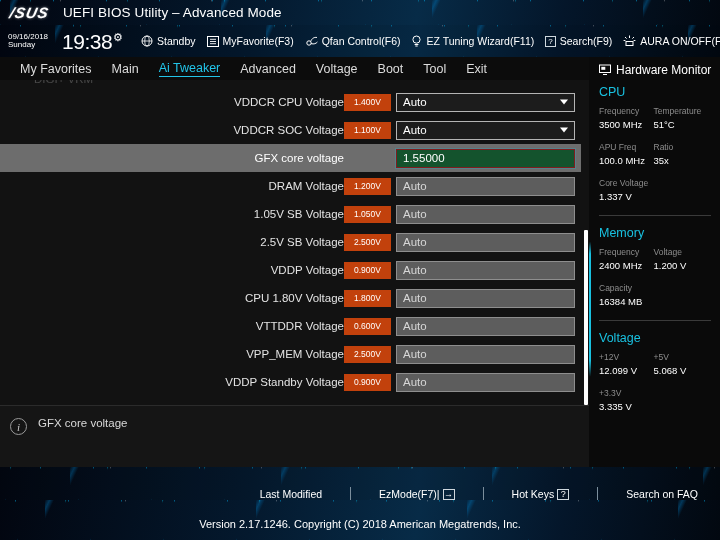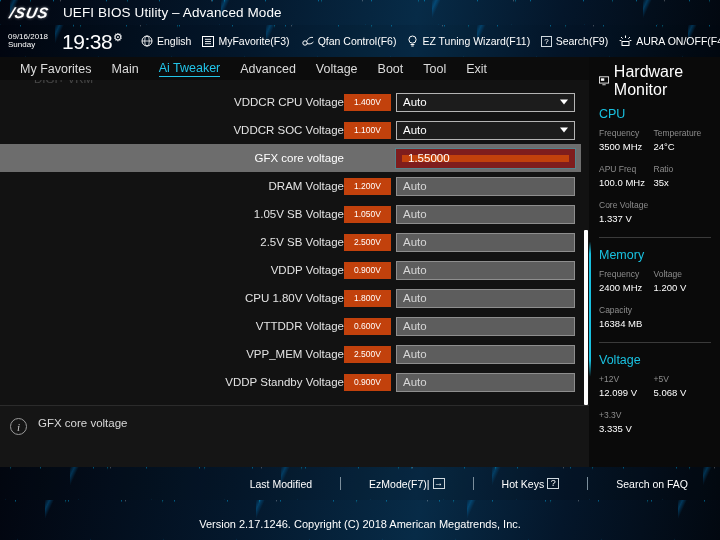--- a/index.html
+++ b/index.html
@@ -90,21 +90,21 @@
   .mon-val.hidden { visibility:hidden; }
 
   .field {
     width:179px; height:19px; flex:0 0 auto;
     display:flex; align-items:center; padding:0 6px;
     font-size:11.5px; position:relative;
   }
   .field.dropdown { background:#1c1c1c; border:1px solid #b4b4b4; color:#ffffff; }
   .field.disabled { background:#5d5d5d; border:1px solid #8e8e8e; color:#d7d7d7; }
   .field.editing {
-    background:#c2410c; border:6px solid #7f1d1d; color:#ffffff;
+    background:#14532d; border:1px solid #7f1d1d; color:#ffffff;
     box-shadow:0 0 0 1px rgba(42,168,196,.35);
   }
   .caret {
     position:absolute; right:6px; top:50%; transform:translateY(-50%);
     width:0;height:0;border-left:4px solid transparent;border-right:4px solid transparent;
     border-top:5px solid #ffffff;
   }
 
   #list-scroll-track { position:absolute; right:0px; top:0; width:8px; height:100%; background:#121212; }
   #list-scroll-thumb {
@@ -127,35 +127,35 @@
 
   
   #hw {
     position:absolute; left:589px; top:57px; width:131px; height:410px;
     background:#0a0a0a; padding:6px 0 0 0; overflow:hidden;
   }
   #hw::before {
     content:""; position:absolute; left:0; top:0; width:2px; height:100%;
     background:linear-gradient(180deg,#0a0a0a 0%, #0a0a0a 45%, #19c1e0 48%, #19c1e0 74%, #0a0a0a 78%, #0a0a0a 100%);
   }
-  .hw-title { display:flex; align-items:center; gap:4px; padding:0 0 8px 10px; font-size:16px; color:#ffffff; }
+  .hw-title { display:flex; align-items:center; gap:4px; padding:0 0 8px 10px; font-size:12px; color:#ffffff; }
   .hw-sect { font-size:12.5px; color:#19c1e0; padding:0 0 6px 10px; }
   .hw-grid { display:flex; padding:0 12px 9px 10px; }
   .hw-cell { width:56px; }
   .hw-cell.wide { width:112px; }
   .hw-k { font-size:8.5px; color:#8d8d8d; line-height:1.5; }
   .hw-v { font-size:9.5px; color:#ffffff; line-height:1.5; }
   .hw-div { height:1px; background:#3a3a3a; margin:2px 9px 10px 10px; }
 
   
   #footlinks { position:absolute; left:0; top:467px; width:720px; height:33px; background:#0a0a0a; overflow:hidden; }
   #footlinks .tex { opacity:.9; background-position: 40px 0, 10px 0, 110px 0, 70px 0, 5px 0, 0 0; }
   .fl-inner {
-    position:absolute; inset:0; display:flex; align-items:center; justify-content:flex-end;
-    gap:16px; padding-right:20px; font-size:10.5px; color:#ffffff;
+    position:absolute; inset:0; display:flex; align-items:flex-end; justify-content:flex-end;
+    gap:16px; padding-right:10px; font-size:10.5px; color:#ffffff;
   }
   .fl { display:flex; align-items:center; gap:3px; padding:0 12px; white-space:nowrap; }
   .fl-sep { width:1px; height:13px; background:#7b8e9c; }
   .ezbox {
     display:inline-flex;align-items:center;justify-content:center;
     border:1px solid #cfd8de; width:12px;height:11px;font-size:9px;line-height:1; color:#fff;
   }
 
   
   #verbar { position:absolute; left:0; top:500px; width:720px; height:40px; overflow:hidden; }
@@ -189,21 +189,21 @@
     <div class="clock">19:38</div>
     <div class="gear">⚙</div>
     <div class="vsep"></div>
 
     <div class="ibitem">
       <svg width="12" height="12" viewBox="0 0 12 12">
         <circle cx="6" cy="6" r="5" fill="none" stroke="#fff" stroke-width="1"></circle>
         <ellipse cx="6" cy="6" rx="2.2" ry="5" fill="none" stroke="#fff" stroke-width="0.8"></ellipse>
         <line x1="1" y1="6" x2="11" y2="6" stroke="#fff" stroke-width="0.8"></line>
       </svg>
-      <span>English</span>
+      <span>Standby</span>
     </div>
 
     <div class="ibitem">
       <svg width="12" height="11" viewBox="0 0 12 11">
         <rect x="0.5" y="0.5" width="11" height="10" fill="none" stroke="#fff" stroke-width="1"></rect>
         <line x1="3" y1="3.3" x2="9" y2="3.3" stroke="#fff" stroke-width="0.9"></line>
         <line x1="3" y1="5.5" x2="9" y2="5.5" stroke="#fff" stroke-width="0.9"></line>
         <line x1="3" y1="7.7" x2="9" y2="7.7" stroke="#fff" stroke-width="0.9"></line>
       </svg>
       <span>MyFavorite(F3)</span>
@@ -365,21 +365,21 @@
   </div>
   <div id="hw-host">
       <div class="hw-sect">CPU</div>
       <div class="hw-grid">
         <div class="hw-cell">
           <div class="hw-k">Frequency</div>
           <div class="hw-v">3500 MHz</div>
         </div>
         <div class="hw-cell">
           <div class="hw-k">Temperature</div>
-          <div class="hw-v">24°C</div>
+          <div class="hw-v">51°C</div>
         </div>
       </div>
       <div class="hw-grid">
         <div class="hw-cell">
           <div class="hw-k">APU Freq</div>
           <div class="hw-v">100.0 MHz</div>
         </div>
         <div class="hw-cell">
           <div class="hw-k">Ratio</div>
           <div class="hw-v">35x</div>

